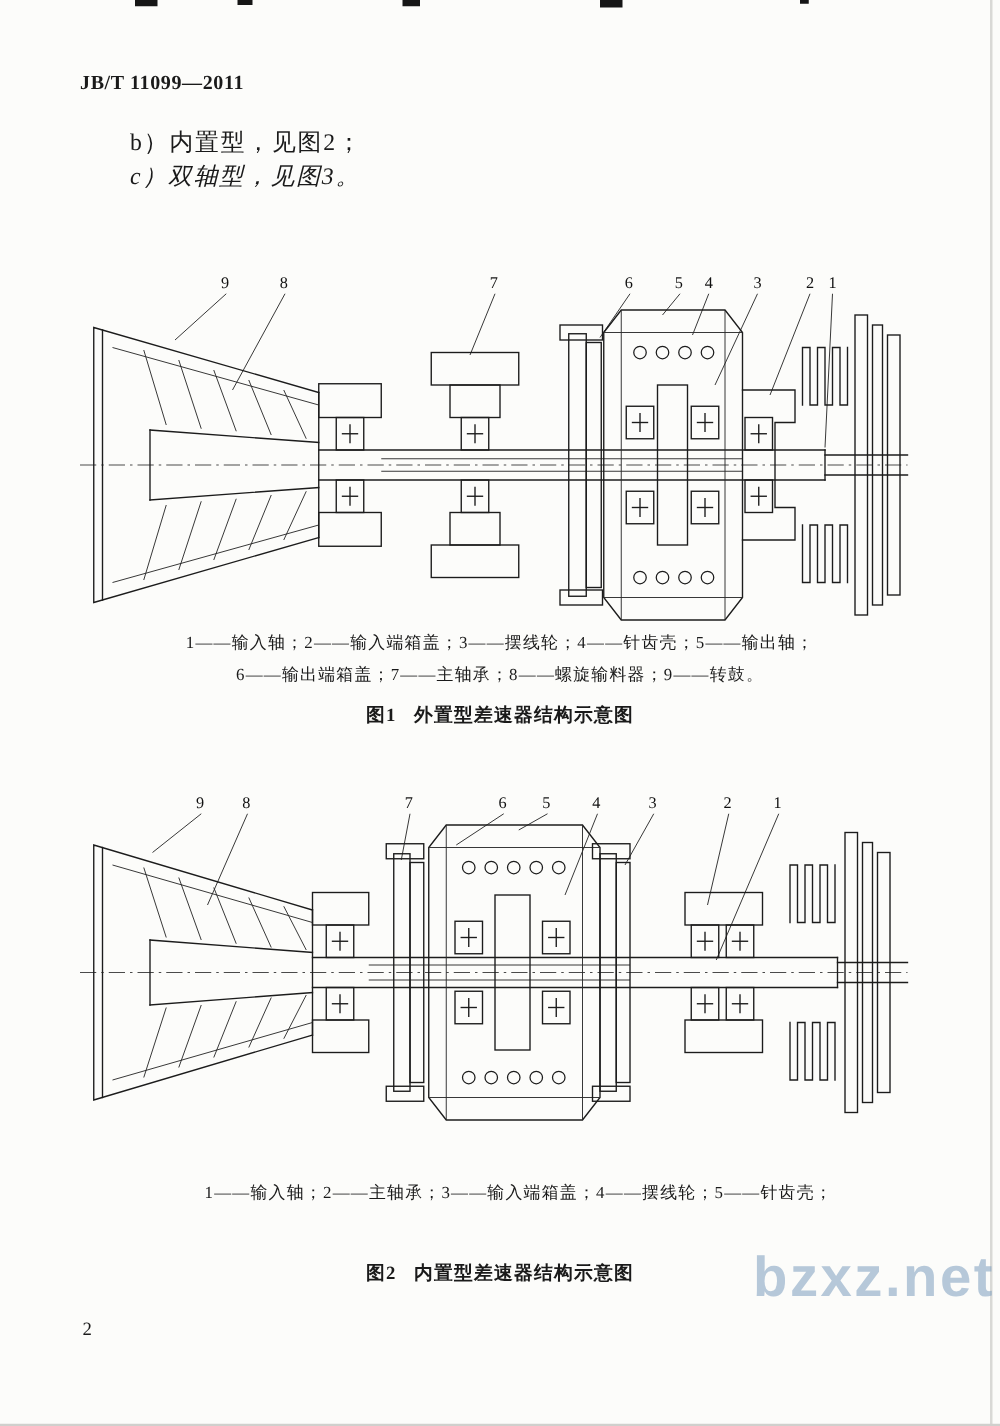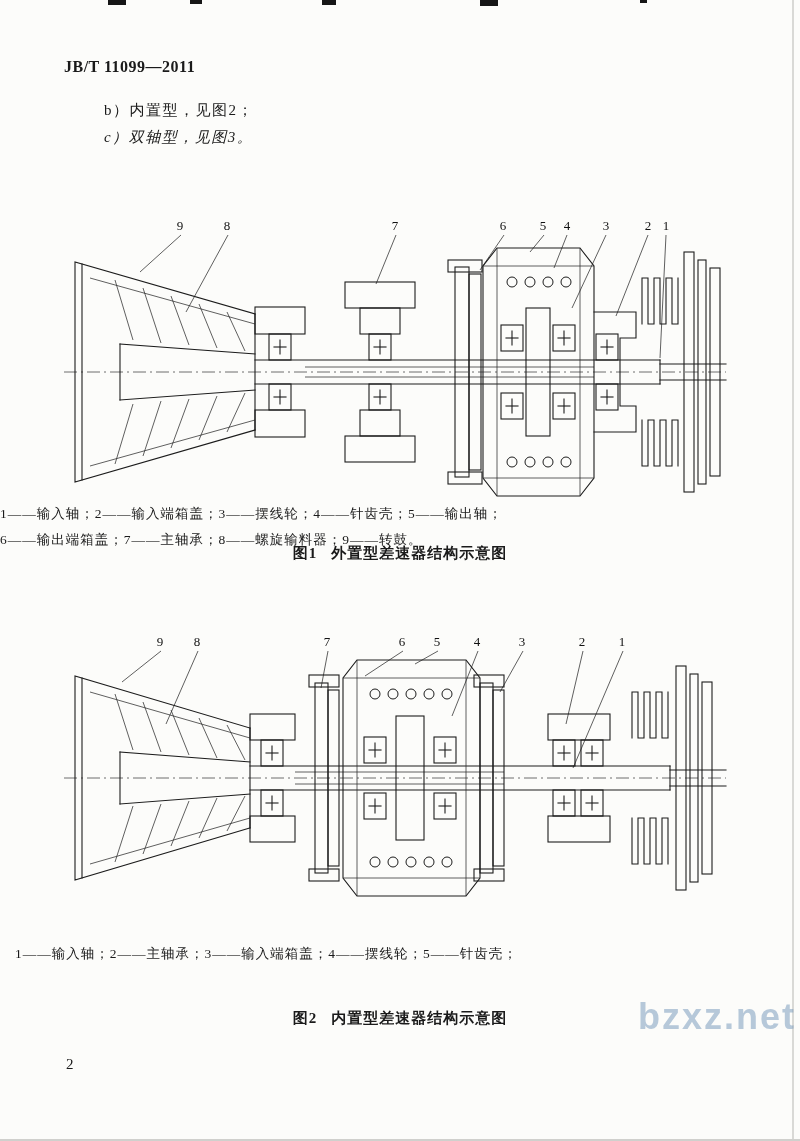--- a/index.html
+++ b/index.html
@@ -2,37 +2,37 @@
 <html><head>
 <meta charset="utf-8">
 <style>
   html,body { margin:0; padding:0; background:#e9e9e7; }
   .page {
     position:relative; width:800px; height:1141px; margin:0 auto;
     background:#fcfcfa; overflow:hidden;
     font-family:"Liberation Serif","DejaVu Serif",serif; color:#1a1a1a;
   }
   .header { position:absolute; left:64px; top:58px; font-size:16px; font-weight:bold; letter-spacing:0.5px;text-align:center; }
-  .bodyline { position:absolute; left:104px; font-size:15px; letter-spacing:1.5px; }
+  .bodyline { position:absolute; left:104px; font-size:19px; letter-spacing:1.5px; }
   .line-b { top:101px; }
   .line-c { top:128px;font-style:italic; }
   .fig { position:absolute; left:60px; }
   .fig1 { top:212px; }
   .fig2 { top:628px; }
-  .legend { position:absolute; left:0; width:100%; text-align:left; font-size:13.5px; letter-spacing:1px; }
+  .legend { position:absolute; left:0; width:100%; text-align:center; font-size:13.5px; letter-spacing:1px; }
   .lg1a { top:505px; } .lg1b { top:531px; }
   .lg2a { top:945px;margin-left:15px; } .lg2b { top:971px; }
   .caption { position:absolute; left:0; width:100%; text-align:center; font-size:15px; font-weight:bold; letter-spacing:1px; }
-  .cap1 { top:544px;text-align:center; } .cap2 { top:1009px; }
+  .cap1 { top:563px;text-align:center; } .cap2 { top:1009px; }
   .caption .cap-label { margin-right:14px; }
   .pageno { position:absolute; left:66px; top:1056px; font-size:15px; }
   .watermark {
     position:absolute; right:4px; top:996px;
     font-family:"Liberation Sans","DejaVu Sans",sans-serif;
-    font-size:36px; font-weight:bold; letter-spacing:2px;
+    font-size:45px; font-weight:bold; letter-spacing:2px;
     color:rgba(124,156,190,0.55); white-space:nowrap;
   }
   .mark { position:absolute; background:#161616; }
   .m1 { left:108px; top:0; width:18px; height:5px; }
   .m2 { left:190px; top:0; width:12px; height:4px; }
   .m3 { left:322px; top:0; width:14px; height:5px; }
   .m4 { left:480px; top:0; width:18px; height:6px; }
   .m5 { left:640px; top:0; width:7px; height:3px; }
   .edge-r { position:absolute; right:6px; top:0; width:2px; height:100%; background:#d9d9d6; }
   .edge-b { position:absolute; left:0; bottom:0; width:100%; height:2px; background:#d0d0cd; }

